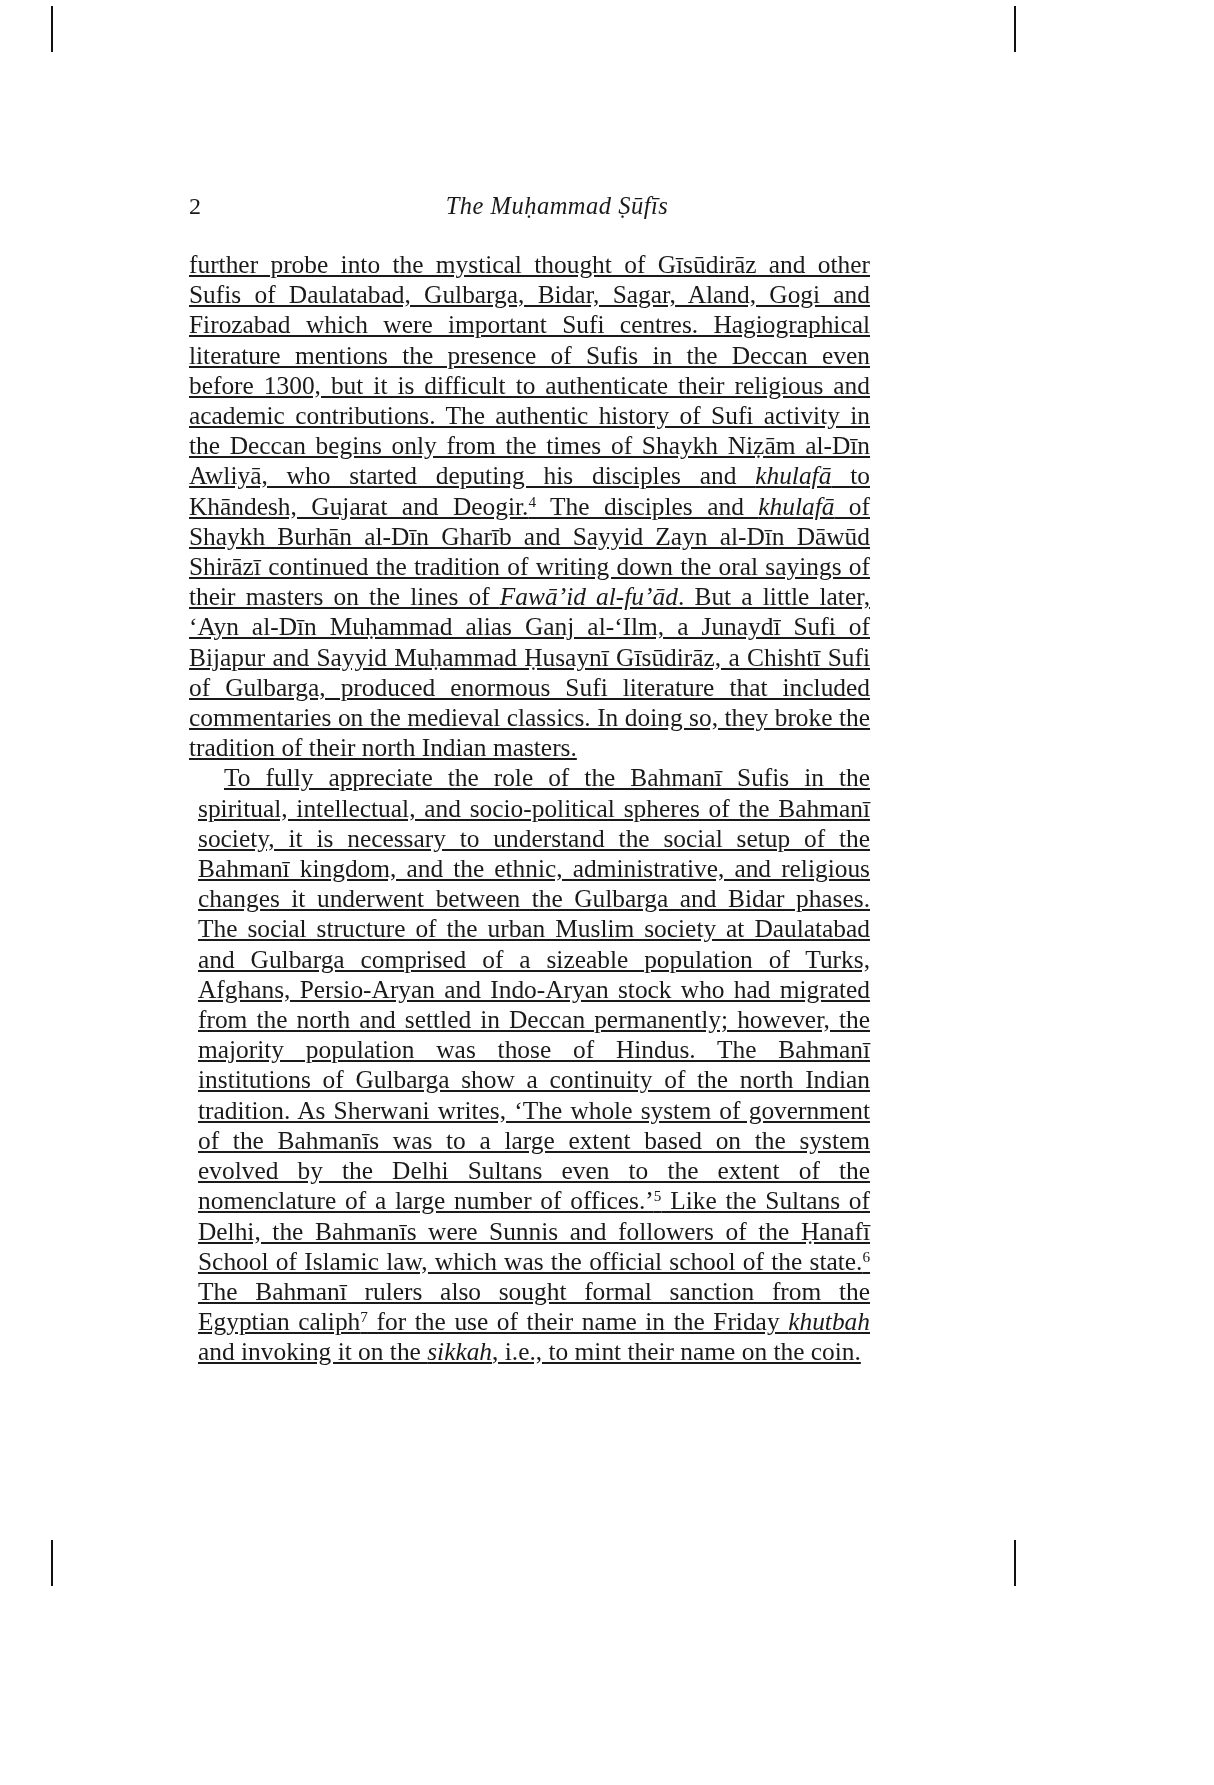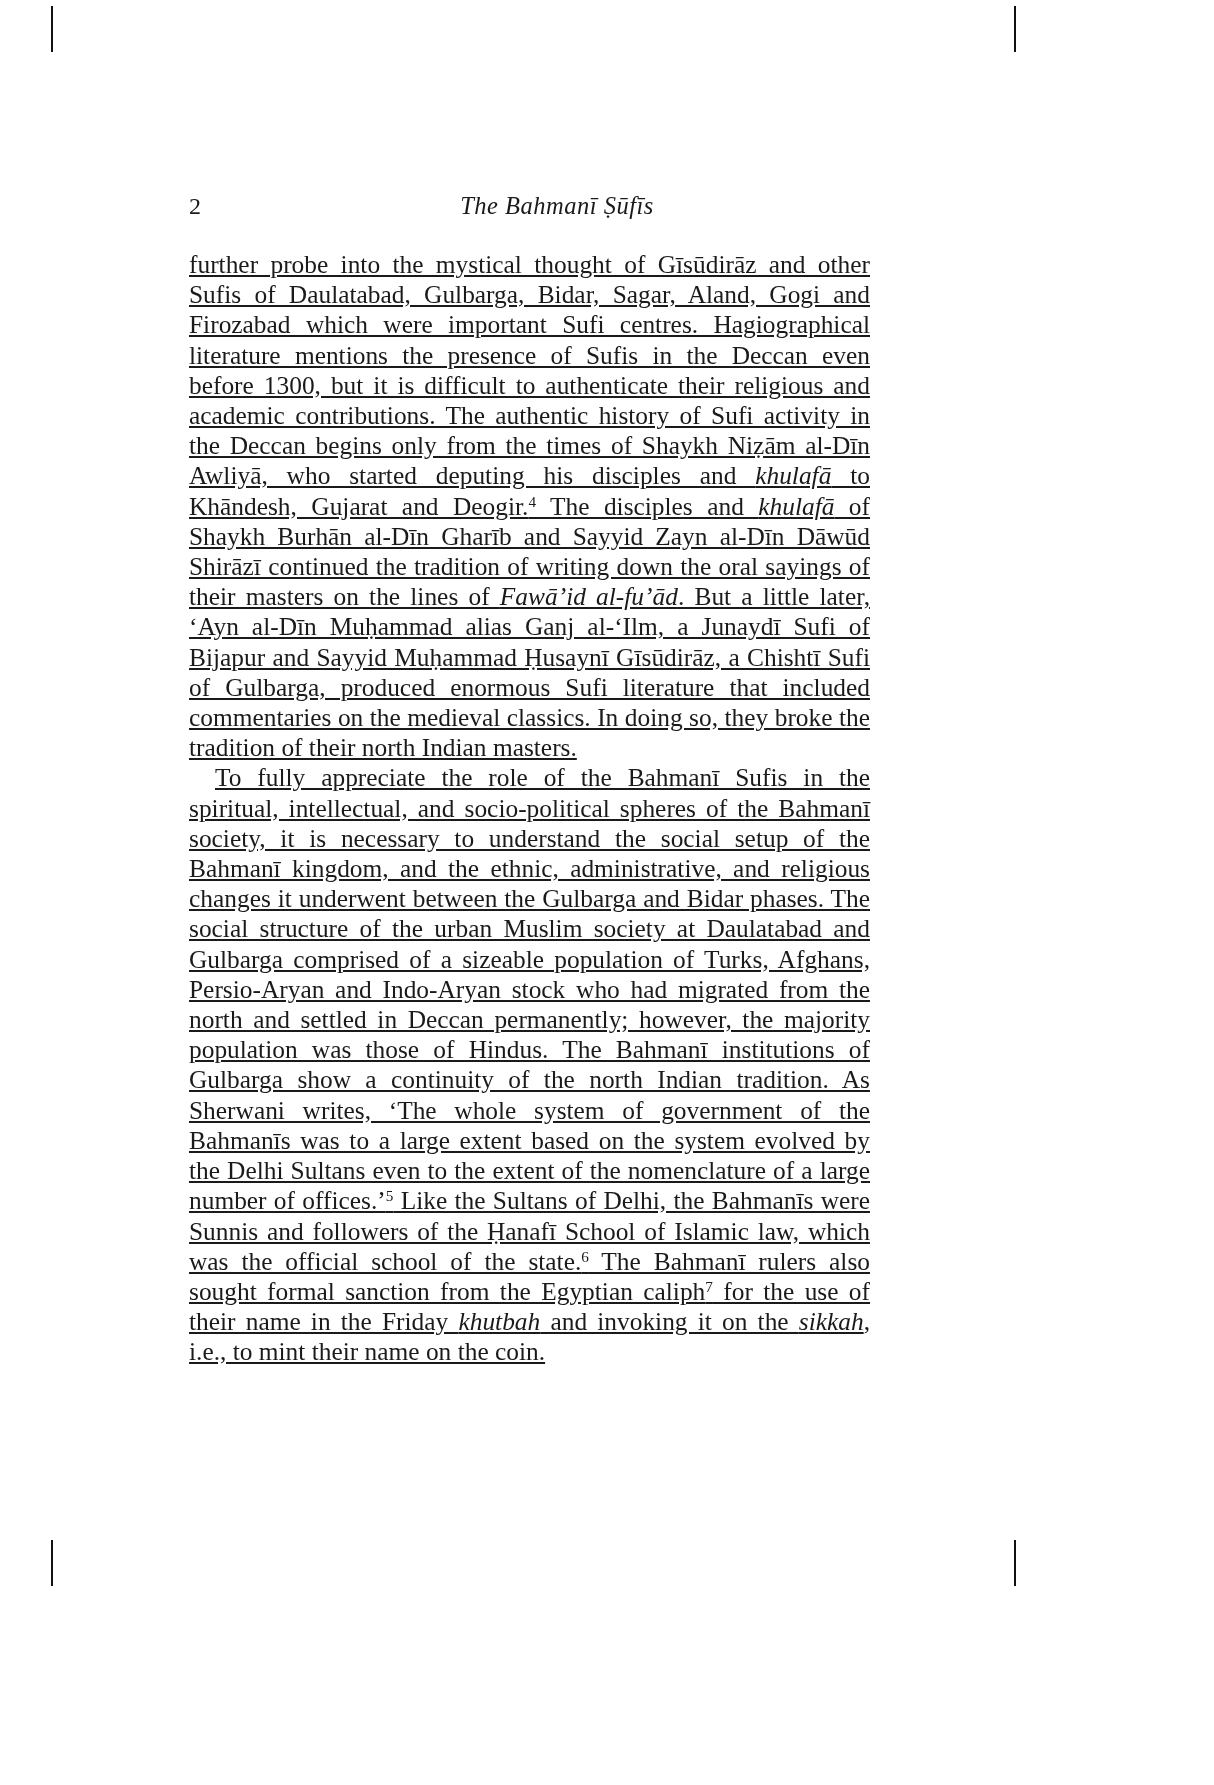--- a/index.html
+++ b/index.html
@@ -70,20 +70,21 @@
     hyphens: none;
     -webkit-hyphens: none;
   }
   .text-column p {
     margin: 0;
     text-align: justify;
     text-decoration: underline;
   }
   .text-column p.indent {
     text-indent: 26px;
+    margin-left: 9px;
   }
   .text-column p:last-child {
     text-align: justify;
   }
   
 
   i, .ital { font-style: italic; }
 
   sup.fn {
     font-size: 0.60em;
@@ -95,19 +96,19 @@
 </head>
 <body style="background: rgb(255, 255, 255); color: rgb(26, 26, 26);">
 
 <div class="crop-mark crop-tl-v"></div>
 <div class="crop-mark crop-tr-v"></div>
 <div class="crop-mark crop-bl-v"></div>
 <div class="crop-mark crop-br-v"></div>
 
 <div class="running-head">
   <span class="folio">2</span>
-  <span class="head-title">The Bahmanī Ṣūfīs</span>
+  <span class="head-title">The Muḥammad Ṣūfīs</span>
 </div>
 
 <div class="text-column" id="body-text">
     <p>further probe into the mystical thought of Gīsūdirāz and other Sufis of Daulatabad, Gulbarga, Bidar, Sagar, Aland, Gogi and Firozabad which were important Sufi centres. Hagiographical literature mentions the presence of Sufis in the Deccan even before 1300, but it is difficult to authenticate their religious and academic contributions. The authentic history of Sufi activity in the Deccan begins only from the times of Shaykh Niẓām al-Dīn Awliyā, who started deputing his disciples and <i>khulafā</i> to Khāndesh, Gujarat and Deogir.<sup class="fn">4</sup> The disciples and <i>khulafā</i> of Shaykh Burhān al-Dīn Gharīb and Sayyid Zayn al-Dīn Dāwūd Shirāzī continued the tradition of writing down the oral sayings of their masters on the lines of <i>Fawā’id al-fu’ād</i>. But a little later, ‘Ayn al-Dīn Muḥammad alias Ganj al-‘Ilm, a Junaydī Sufi of Bijapur and Sayyid Muḥammad Ḥusaynī Gīsūdirāz, a Chishtī Sufi of Gulbarga, produced enormous Sufi literature that included commentaries on the medieval classics. In doing so, they broke the tradition of their north Indian masters.</p>
     <p class="indent">To fully appreciate the role of the Bahmanī Sufis in the spiritual, intellectual, and socio-political spheres of the Bahmanī society, it is necessary to understand the social setup of the Bahmanī kingdom, and the ethnic, administrative, and religious changes it underwent between the Gulbarga and Bidar phases. The social structure of the urban Muslim society at Daulatabad and Gulbarga comprised of a sizeable population of Turks, Afghans, Persio-Aryan and Indo-Aryan stock who had migrated from the north and settled in Deccan permanently; however, the majority population was those of Hindus. The Bahmanī institutions of Gulbarga show a continuity of the north Indian tradition. As Sherwani writes, ‘The whole system of government of the Bahmanīs was to a large extent based on the system evolved by the Delhi Sultans even to the extent of the nomenclature of a large number of offices.’<sup class="fn">5</sup> Like the Sultans of Delhi, the Bahmanīs were Sunnis and followers of the Ḥanafī School of Islamic law, which was the official school of the state.<sup class="fn">6</sup> The Bahmanī rulers also sought formal sanction from the Egyptian caliph<sup class="fn">7</sup> for the use of their name in the Friday <i>khutbah</i> and invoking it on the <i>sikkah</i>, i.e., to mint their name on the coin.</p>
   </div>
 
 </body></html>

